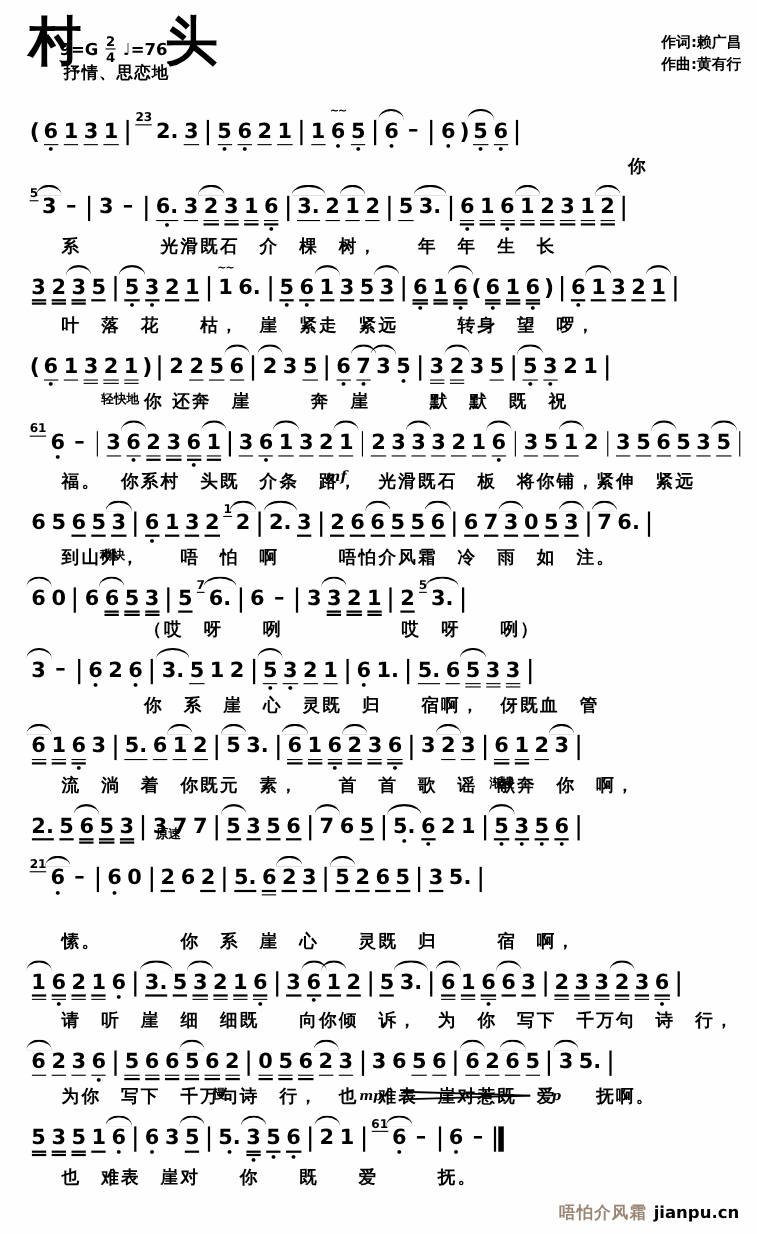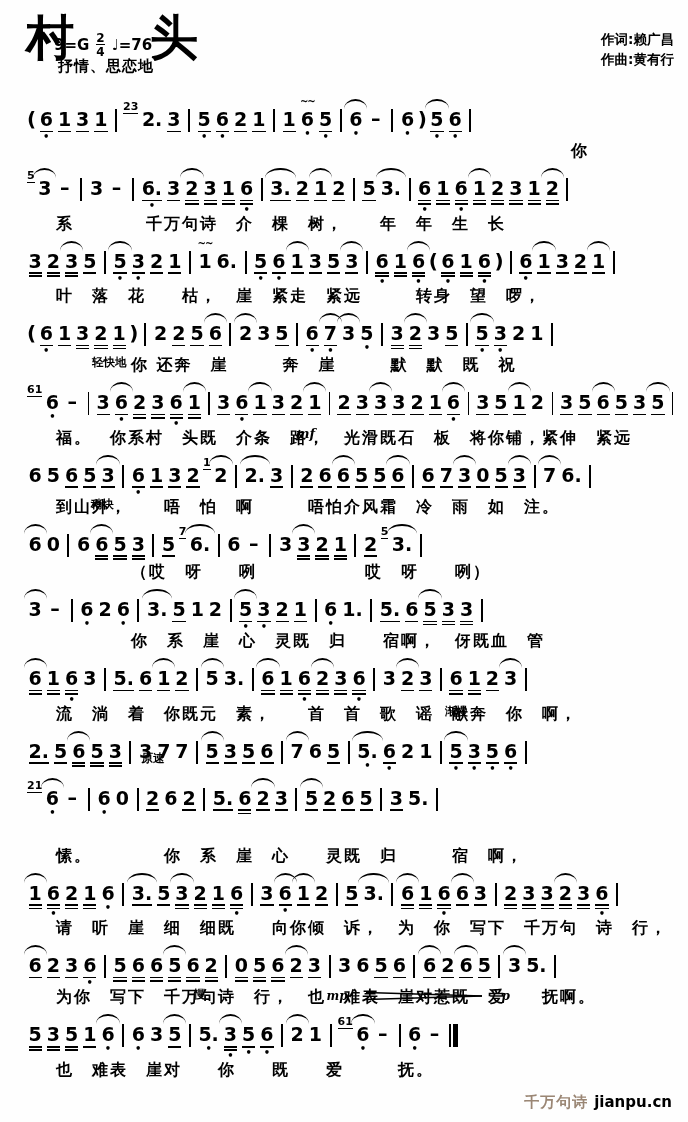--- a/index.html
+++ b/index.html
@@ -272,21 +272,21 @@
             <div class="u"></div>
           </span>
           <span class="tok">
             <div class="arc"></div>
             <span class="n">2</span>
             <div class="u"></div>
             <div class="u"></div>
           </span>
           <div class="bar"></div>
         </div>
-        <div class="lyrics-row" style="padding-left: 30px;">系　　　　千万句诗　介　棵　树，　　年　年　生　长</div>
+        <div class="lyrics-row" style="padding-left: 30px;">系　　　　光滑既石　介　棵　树，　　年　年　生　长</div>
       </div>
       <div class="system">
         <div class="notes-row">
           <span class="tok">
             <span class="n">3</span>
             <div class="u"></div>
             <div class="u"></div>
           </span>
           <span class="tok">
             <span class="n">2</span>
@@ -1676,15 +1676,15 @@
           <span class="endbar">
             <i class="thin"></i>
             <i class="thick"></i>
           </span>
         </div>
         <div class="lyrics-row" style="padding-left: 30px;">也　难表　崖对　　你　　既　　爱　　　抚。</div>
       </div>
     </div>
 
   <div class="footer">
-    <span class="site">千万句诗</span><span class="url">jianpu.cn</span>
+    <span class="site">唔怕介风霜</span><span class="url">jianpu.cn</span>
   </div>
 </div>
 
 </body></html>

